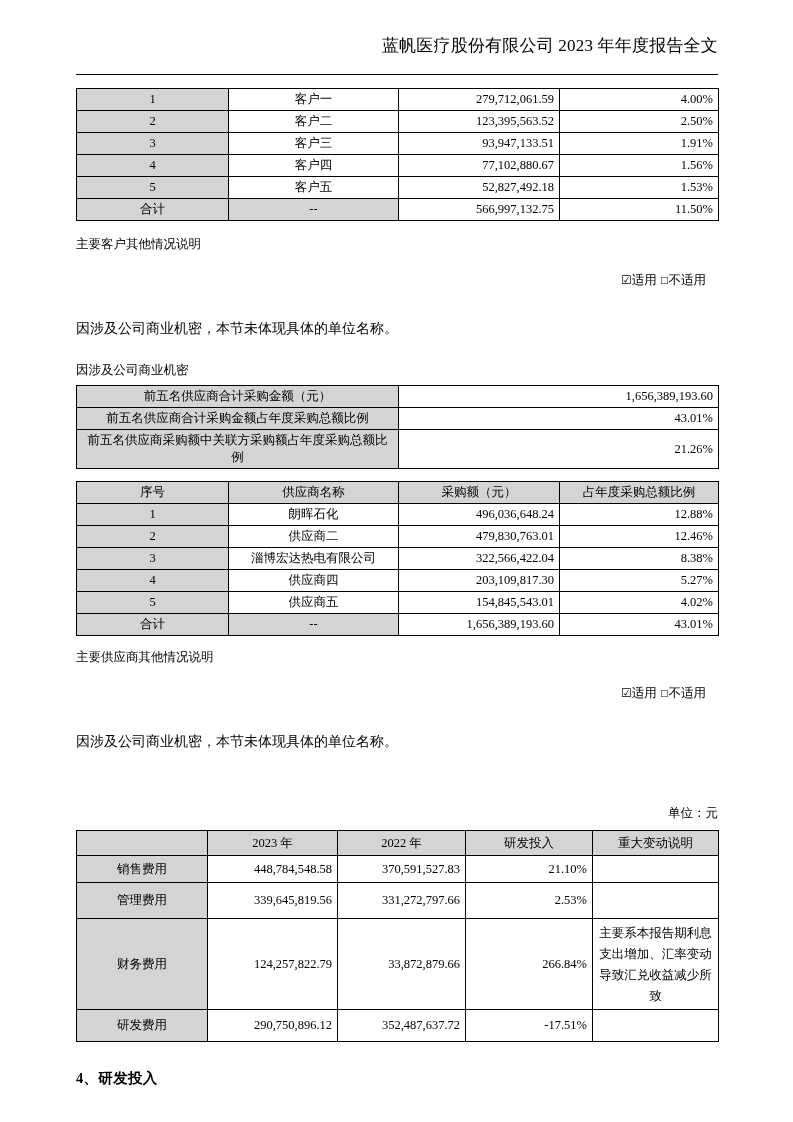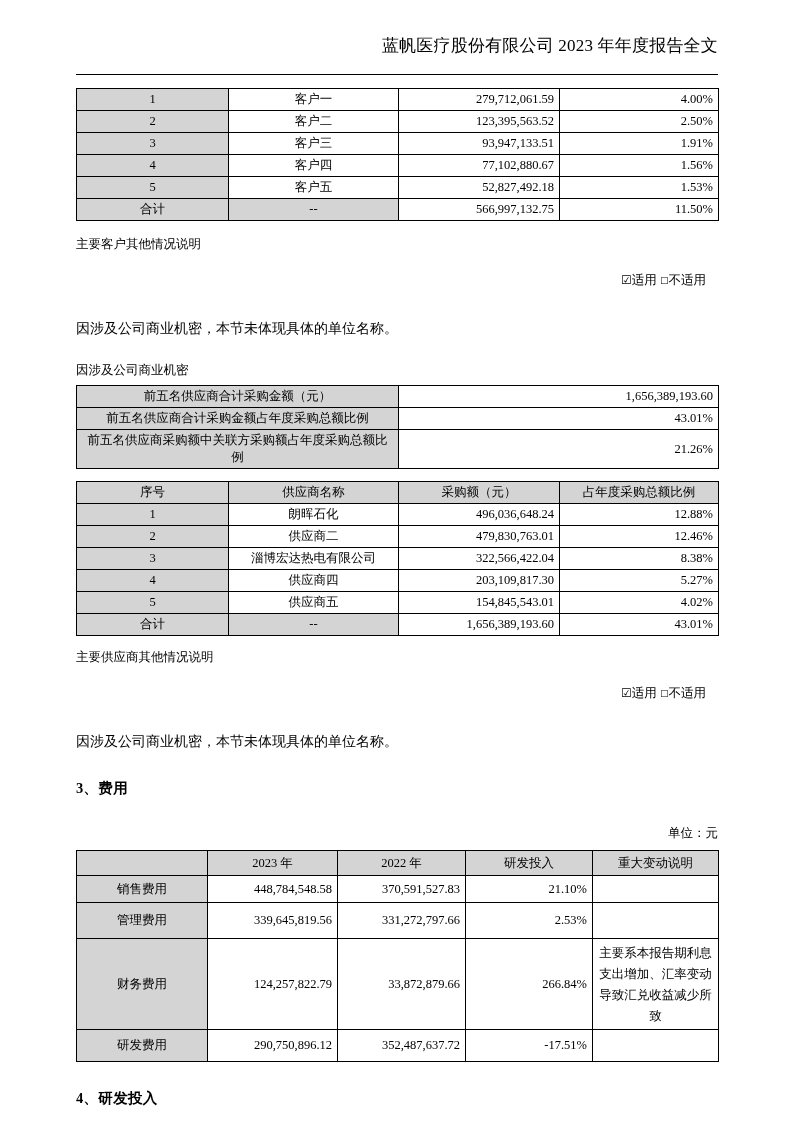--- a/index.html
+++ b/index.html
@@ -272,21 +272,20 @@
     </table>
 
     <div class="gap-12"></div>
     <p class="para">主要供应商其他情况说明</p>
     <div class="gap-6"></div>
     <p class="applic"><span class="chk">☑</span><span>适用</span>&nbsp;<span class="chk-empty">□</span><span>不适用</span></p>
     <div class="gap-18"></div>
     <p class="para-lg">因涉及公司商业机密，本节未体现具体的单位名称。</p>
 
     <div class="gap-26"></div>
-    <h2 class="sect">3、费用</h2>
     <div class="gap-26"></div>
     <div class="unit">单位：元</div>
     <div class="gap-8"></div>
 
     <table class="doc-table">
       <colgroup>
         <col style="width:131px">
           <col style="width:130px">
           <col style="width:128px">
           <col style="width:127px">

